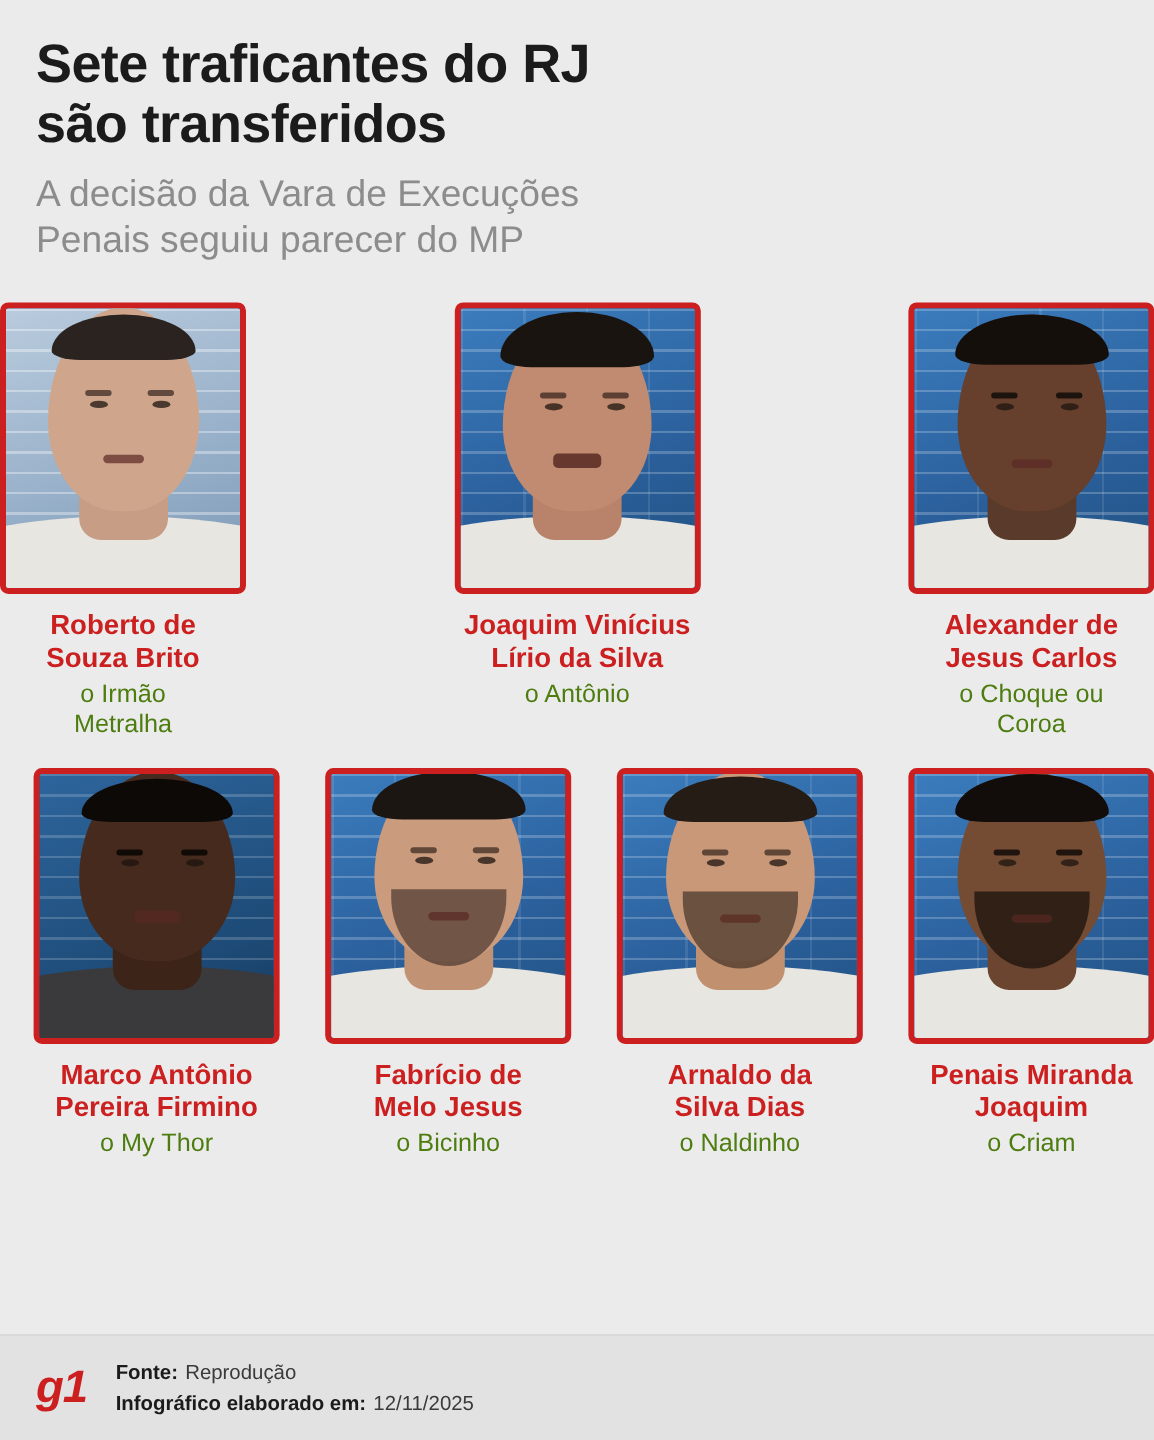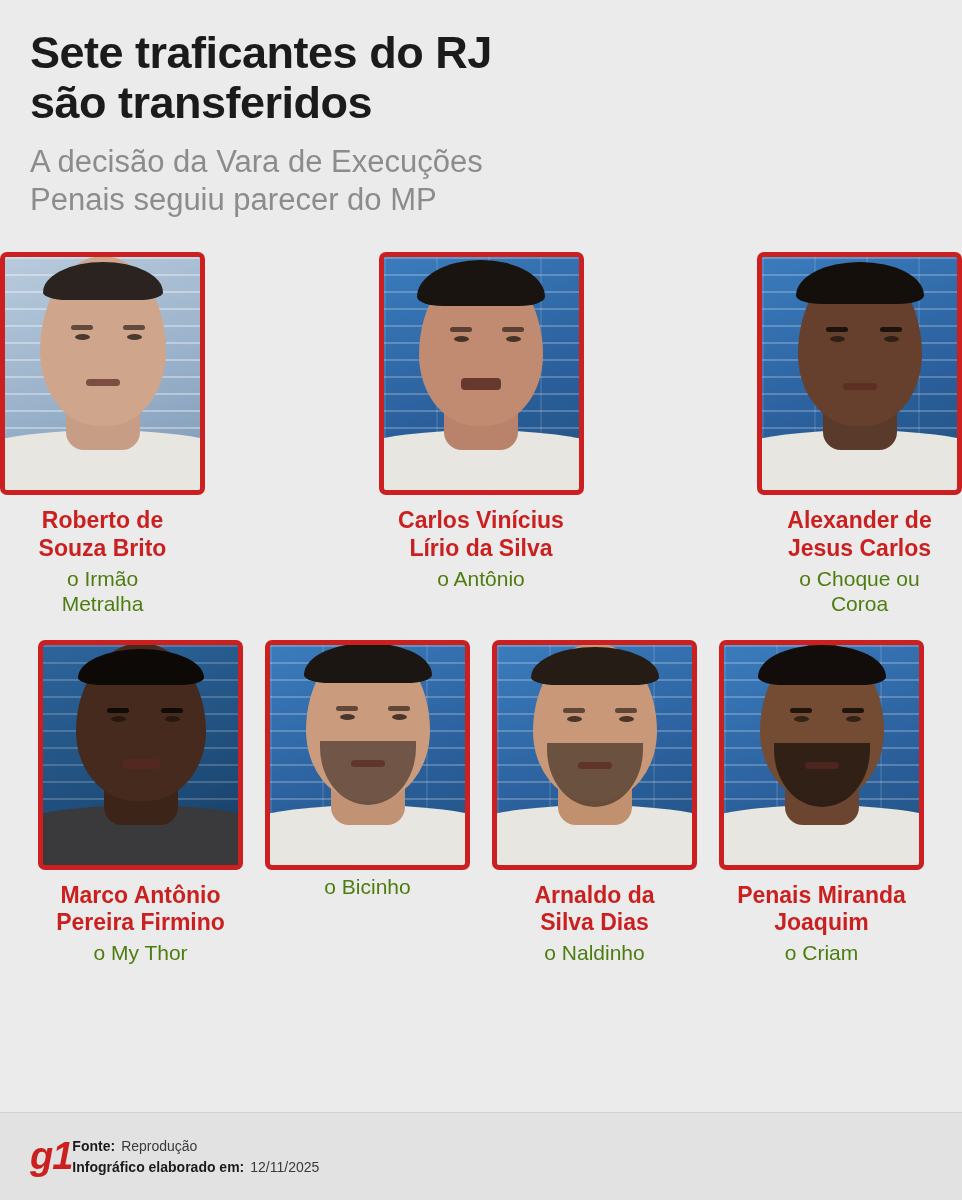--- a/index.html
+++ b/index.html
@@ -37,23 +37,24 @@
   }
 
   .grid-top {
     display: flex;
     justify-content: space-between;
     gap: 24px;
     margin-top: 34px;
   }
   .grid-bottom {
     display: flex;
-    justify-content: center;
+    justify-content: space-between;
     gap: 22px;
     margin-top: 24px;
+    margin-left: 28px;
   }
 
   .card { width: 205px; text-align: center; }
 
   .photo-frame {
     border: 5px solid #cc1f1f;
     border-radius: 7px;
     overflow: hidden;
     width: 100%;
     height: 243px;
@@ -167,23 +168,23 @@
     display: flex;
     align-items: center;
     padding: 0 30px;
   }
   .logo {
     color: #cc1f1f;
     font-size: 38px;
     font-weight: bold;
     font-style: italic;
     letter-spacing: -1px;
-    margin-right: 0;
-  }
-  .credits { font-size: 14px; color: #3a3a3a; line-height: 1.5; }
+    margin-right: 24px;
+  }
+  .credits { font-size: 17px; color: #3a3a3a; line-height: 1.5; }
   .credits b { color: #1b1b1b; }
   .credit-line { display: flex; gap: 6px; }
 </style>
 </head>
 <body>
 
 <div class="page">
 
   <div class="header">
     <h1 class="title">Sete traficantes do RJ
@@ -223,21 +224,21 @@
           <div class="neck" style="background:#b9826a;"></div>
           <div class="head" style="background:#c08b70;height:162px;"></div>
           <div class="hair" style="background:#19140f;bottom:184px;height:46px;"></div>
           <div class="brow" style="left:66px;bottom:158px;"></div>
           <div class="brow" style="left:118px;bottom:158px;"></div>
           <div class="eye" style="left:70px;bottom:148px;"></div>
           <div class="eye" style="left:122px;bottom:148px;"></div>
           <div class="mouth" style="bottom:100px;width:40px;height:12px;background:rgba(80,35,30,0.8);"></div>
         </div>
       </div>
-      <div class="name">Carlos Vinícius
+      <div class="name">Joaquim Vinícius
 Lírio da Silva</div>
       <div class="alias">o Antônio</div>
     </div>
 
     <div class="card">
       <div class="photo-frame">
         <div class="wall"></div>
         <div class="person">
           <div class="shoulders"></div>
           <div class="neck" style="background:#5a3a2a;"></div>
@@ -289,20 +290,22 @@
           <div class="head" style="background:#cb9b7e;height:160px;"></div>
           <div class="hair" style="background:#1b1612;bottom:182px;height:40px;"></div>
           <div class="brow" style="left:66px;bottom:154px;"></div>
           <div class="brow" style="left:118px;bottom:154px;"></div>
           <div class="eye" style="left:70px;bottom:145px;"></div>
           <div class="eye" style="left:122px;bottom:145px;"></div>
           <div class="beard" style="bottom:60px;"></div>
           <div class="mouth" style="bottom:98px;"></div>
         </div>
       </div>
+      <div class="name">Fabrício de
+Melo Jesus</div>
       <div class="alias">o Bicinho</div>
     </div>
 
     <div class="card">
       <div class="photo-frame">
         <div class="wall"></div>
         <div class="person">
           <div class="shoulders"></div>
           <div class="neck" style="background:#c0906f;"></div>
           <div class="head" style="background:#c99879;height:158px;"></div>

